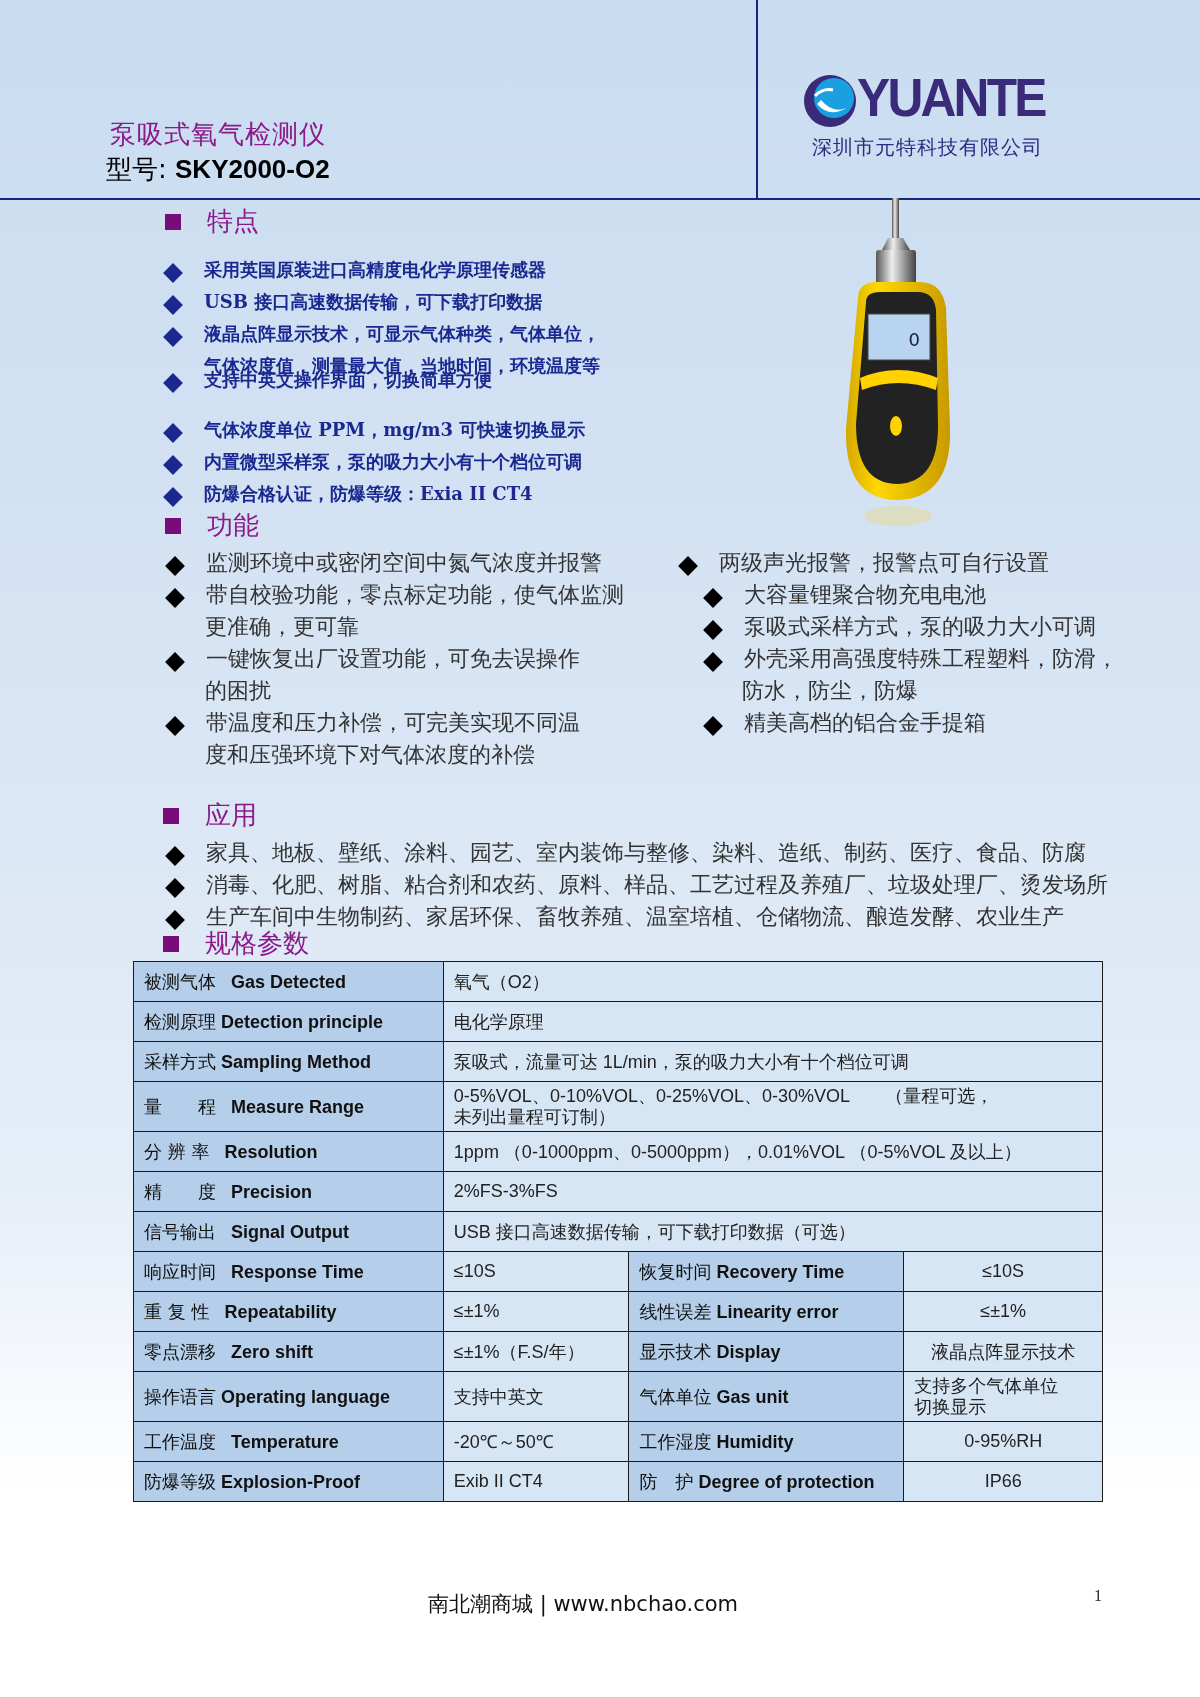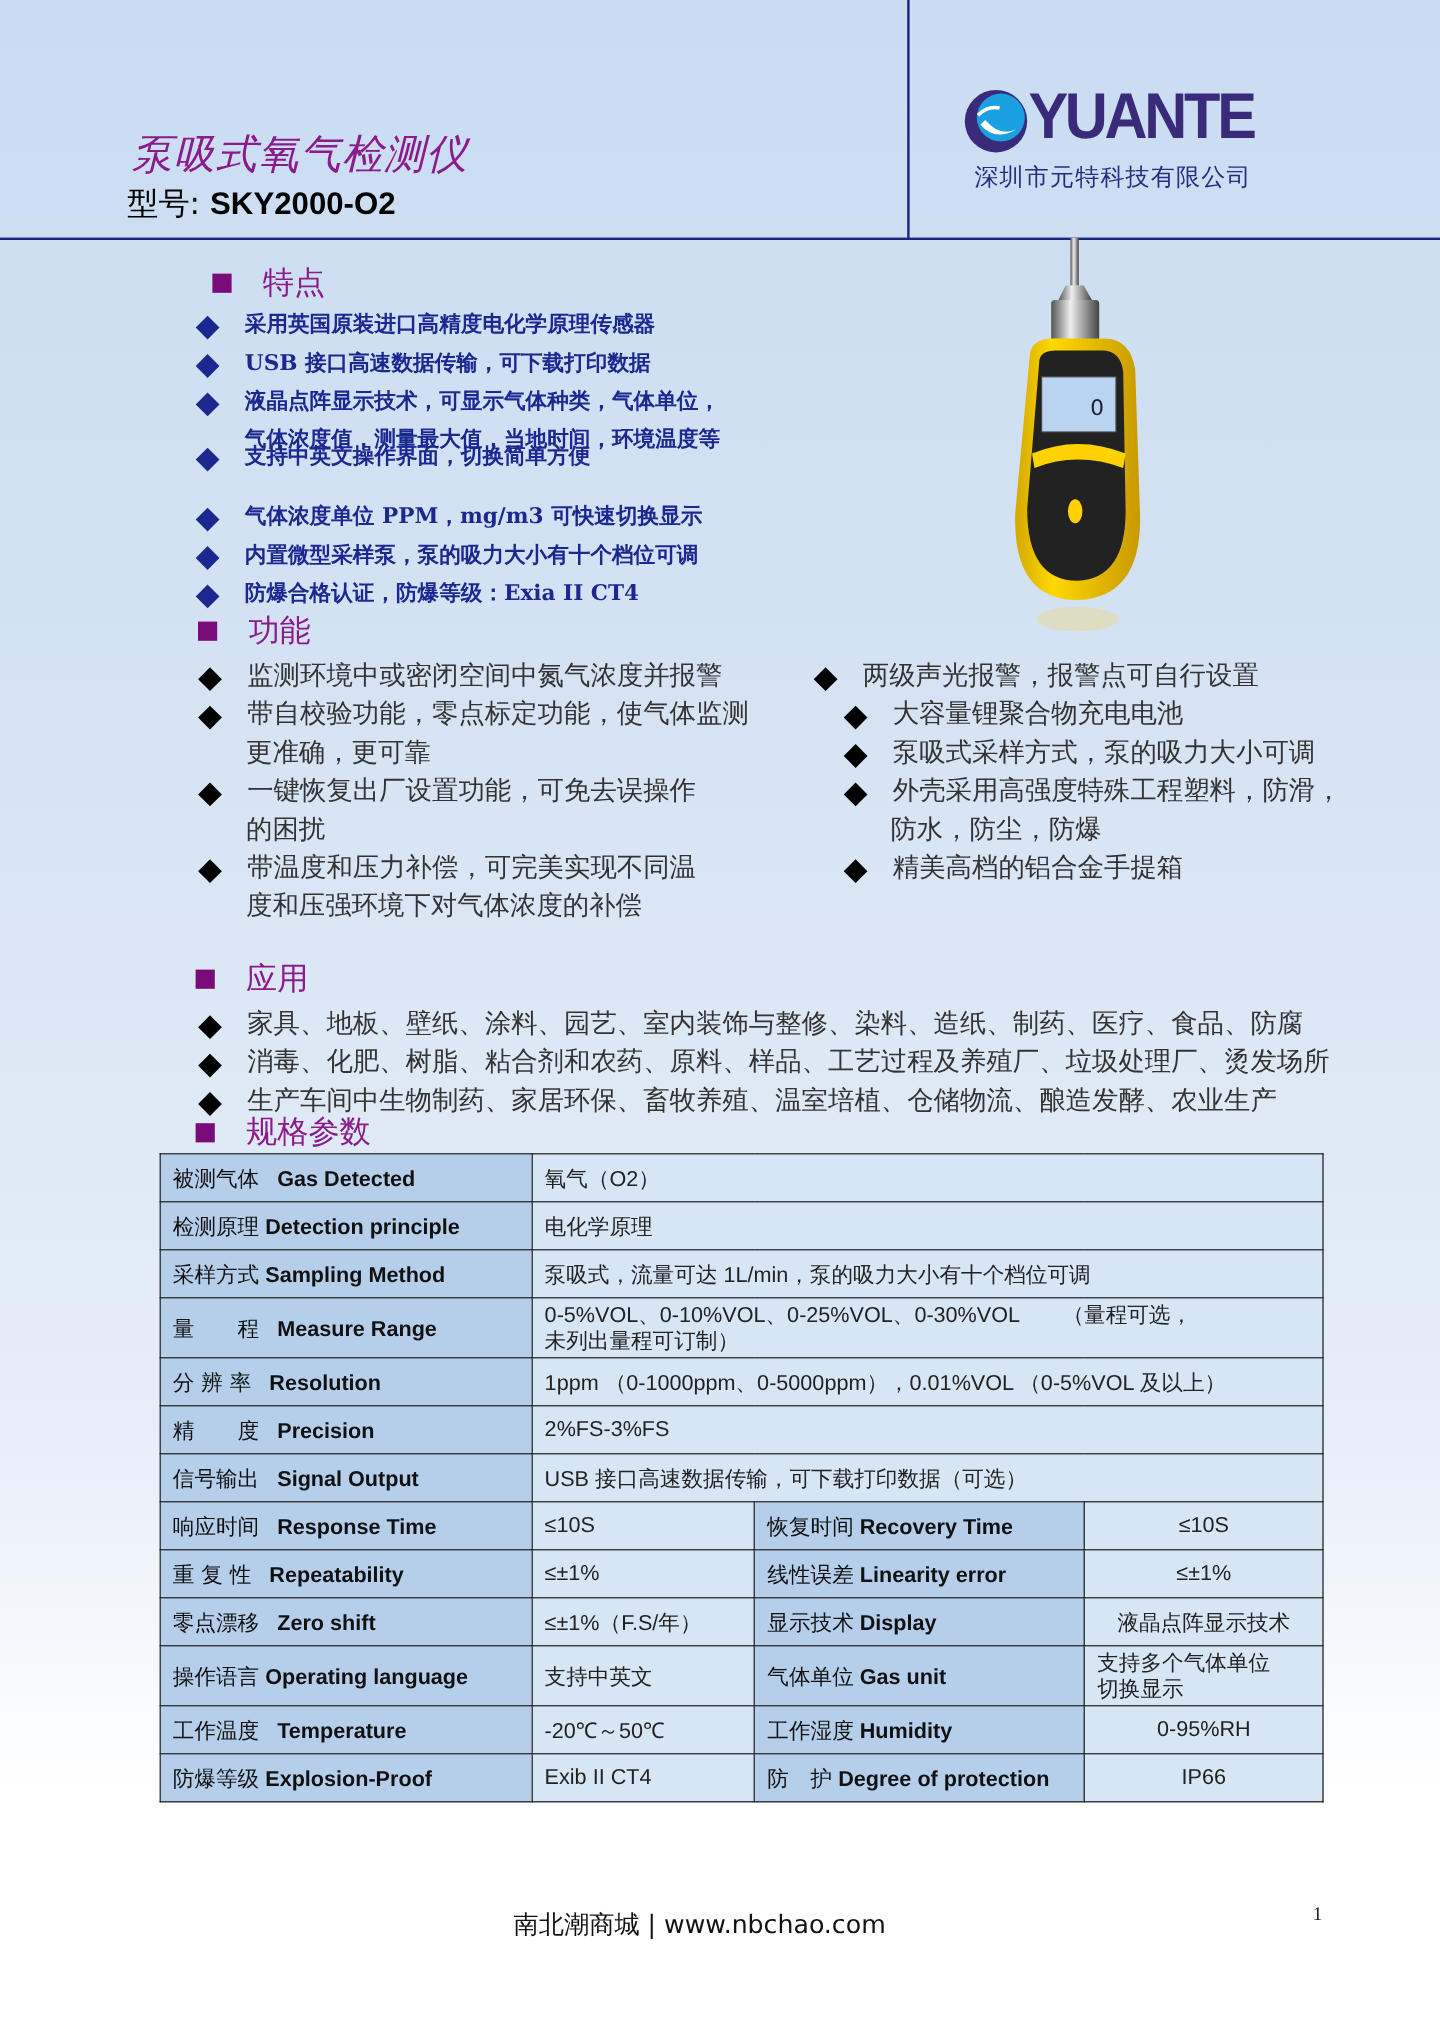--- a/index.html
+++ b/index.html
@@ -9,21 +9,21 @@
     font-family: "DejaVu Sans", "Liberation Sans", sans-serif;
     background: linear-gradient(180deg, #c9dcf1 0%, #d5e3f3 35%, #e6eef8 70%, #ffffff 88%, #ffffff 100%);
     overflow: hidden;
     color: #222;
   }
   .abs { position: absolute; }
 
   
   .hdr-line-h { left: 0; top: 198px; width: 1200px; height: 2px; background: #1a237e; }
   .hdr-line-v { left: 756px; top: 0; width: 2px; height: 199px; background: #1a237e; }
-  .title { left: 110px; top: 106px; font-size: 34px; color: #8b1a8b; letter-spacing: 1px; font-style: italic; }
+  .title { left: 110px; top: 117px; font-size: 26px; color: #8b1a8b; letter-spacing: 1px; }
   .model { left: 106px; top: 152px; font-size: 26px; color: #000000; }
   .model b { font-family: "Liberation Sans", sans-serif; font-weight: bold; }
 
   .logo { left: 803px; top: 72px; width: 240px; height: 60px; }
   .logo-text { font-family: "Liberation Sans", sans-serif; font-weight: bold; font-size: 54px; color: #3a2a7a; letter-spacing: -3px; position: absolute; left: 54px; top: -6px; transform: scaleX(0.92); transform-origin: left; }
   .company { left: 812px; top: 134px; font-size: 20px; color: #2a2a80; letter-spacing: 1px; }
 
   
   .sec-head { display: flex; align-items: center; font-size: 26px; color: #8b1a8b; }
   .sec-head .sq { width: 16px; height: 16px; background: #7a0c7a; margin-right: 26px; }
@@ -96,21 +96,21 @@
     <path d="M20 100 Q 20 84 40 84 L 82 84 Q 104 84 108 110 L 112 230 Q 114 300 60 302 Q 6 302 8 230 Z" fill="url(#yel)"></path>
     <path d="M28 104 Q 28 94 42 94 L 80 94 Q 96 94 98 112 L 100 228 Q 100 284 60 286 Q 18 286 18 226 Z" fill="#222"></path>
     <rect x="30" y="116" width="62" height="46" fill="#b8d4f0" stroke="#444"></rect>
     <text x="82" y="148" font-size="18" fill="#223" text-anchor="end">0</text>
     <path d="M22 180 Q 60 164 100 180 L 98 192 Q 60 178 24 192 Z" fill="#ffd200"></path>
     <ellipse cx="58" cy="228" rx="6" ry="10" fill="#ffd200"></ellipse>
     <ellipse cx="60" cy="318" rx="34" ry="10" fill="#e8d890" opacity="0.5"></ellipse>
   </svg>
 </div>
 
-<div class="abs sec-head" style="left:165px;top:218px;margin-left:12px;">
+<div class="abs sec-head" style="left:165px;top:204px;">
   <span class="sq"></span>
   <span>特点</span>
 </div>
 
 <div class="bul-row feat" style="left:163px;top:258px;">
   <span class="dia blue"></span>
   <span>采用英国原装进口高精度电化学原理传感器</span>
 </div>
 <div class="bul-row feat" style="left:163px;top:290px;">
   <span class="dia blue"></span>

